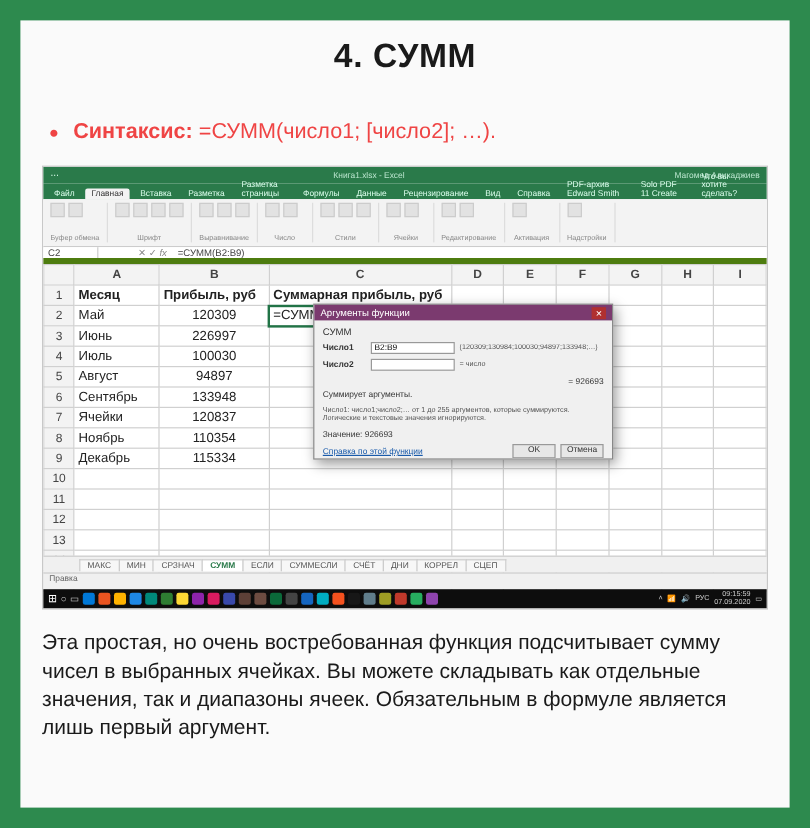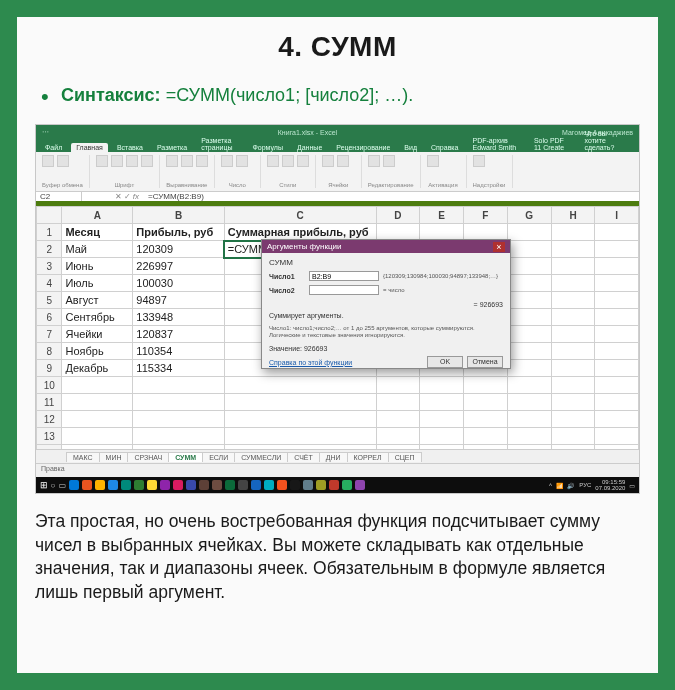--- a/index.html
+++ b/index.html
@@ -17,25 +17,25 @@
     display: flex;
     flex-direction: column;
   }
   .title {
     text-align: center;
     font-family: "Arial Narrow", "Segoe UI", sans-serif;
     font-weight: 700;
     font-size: 28px;
     color: #1a1a1a;
     letter-spacing: 0.5px;
-    margin-bottom: 22px;
+    margin-bottom: 36px;
   }
   .syntax-row {
     font-size: 18px;
-    color: #15803d;
+    color: #ef4444;
     margin: 0 0 18px 26px;
     position: relative;
   }
   .syntax-row::before {
     content: "•";
     position: absolute;
     left: -20px;
     top: -1px;
     font-size: 22px;
   }
@@ -137,21 +137,21 @@
     text-align: center;
     width: 26px;
     font-size: 10px;
     color: #444;
   }
   .colA { width: 72px; }
   .colB { width: 92px; }
   .colC { width: 152px; }
   .colN { width: 46px; }
   .hdr-row td { font-weight: 700; }
-  .num { text-align: left; }
+  .num { text-align: center; }
   .sel {
     outline: 2px solid #217346;
     outline-offset: -1px;
     background: #fff;
   }
 
   
   .dlg {
     position: absolute;
     left: 225px; top: 33px;

